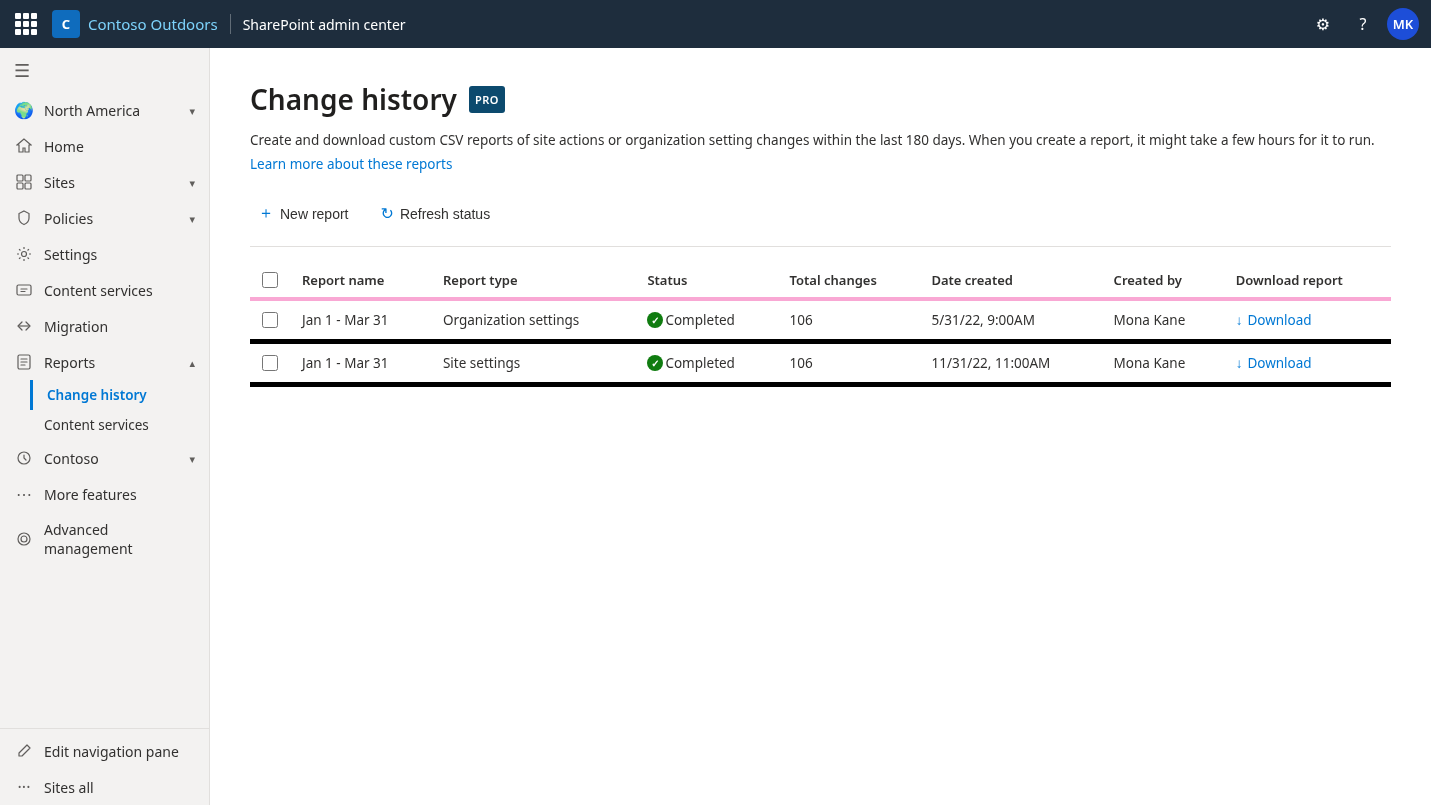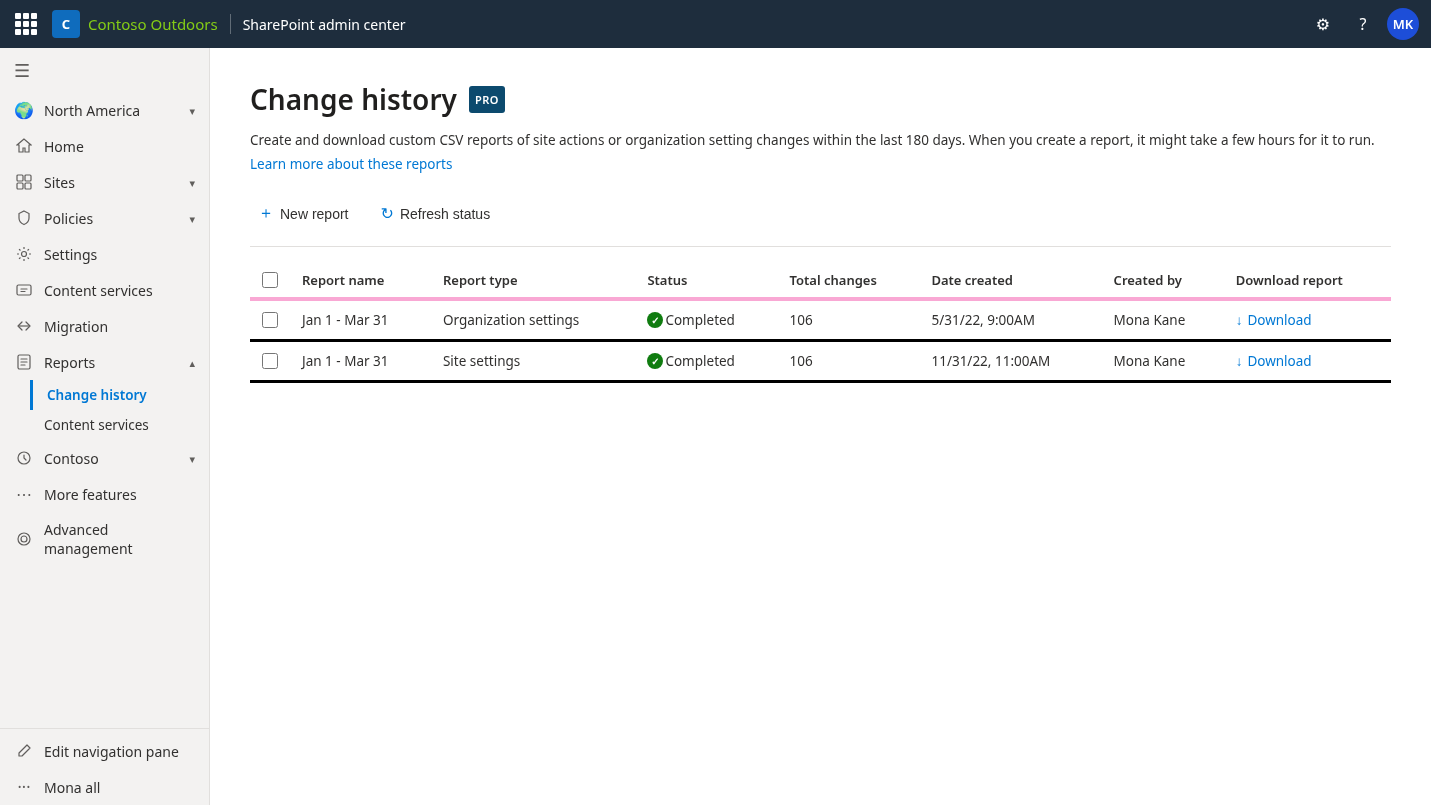--- a/index.html
+++ b/index.html
@@ -9,21 +9,21 @@
     .topbar {
       display: flex; align-items: center; background: #1e2d3d; color: #fff;
       height: 48px; padding: 0 12px; flex-shrink: 0; gap: 12px;
     }
     .topbar-waffle { width: 28px; height: 28px; display: flex; align-items: center; justify-content: center; cursor: pointer; }
     .waffle-icon { display: grid; grid-template-columns: repeat(3,6px); grid-template-rows: repeat(3,6px); gap: 2px; }
     .waffle-dot { background: #fff; border-radius: 1px; }
     .topbar-logo { display: flex; align-items: center; gap: 8px; }
     .logo-box { width: 28px; height: 28px; background: #0f6cbd; border-radius: 4px; display: flex; align-items: center; justify-content: center; }
     .logo-box span { color: #fff; font-weight: 700; font-size: 13px; }
-    .topbar-appname { font-size: 15px; font-weight: 400; color: #84cc16; }
+    .topbar-appname { font-size: 15px; font-weight: 400; color: #7dd3fc; }
     .topbar-divider { width: 1px; height: 20px; background: rgba(255,255,255,0.3); }
     .topbar-product { font-size: 14px; color: #fff; flex: 1; }
     .topbar-actions { display: flex; align-items: center; gap: 8px; }
     .topbar-icon-btn { width: 32px; height: 32px; display: flex; align-items: center; justify-content: center; border-radius: 4px; cursor: pointer; color: #fff; font-size: 16px; }
     .topbar-avatar { width: 32px; height: 32px; border-radius: 50%; background: #1d4ed8; display: flex; align-items: center; justify-content: center; color: #fff; font-size: 13px; font-weight: 600; cursor: pointer; overflow: hidden; }
 
     
     .layout { display: flex; flex: 1; overflow: hidden; }
 
     
@@ -49,21 +49,21 @@
     
     .toolbar { display: flex; align-items: center; gap: 16px; margin: 24px 0 16px; border-bottom: 1px solid #e1dfdd; padding-bottom: 16px; }
     .toolbar-btn { display: flex; align-items: center; gap: 6px; background: none; border: none; cursor: pointer; color: #323130; font-size: 14px; padding: 6px 8px; border-radius: 4px; }
     .toolbar-btn-icon { font-size: 16px; color: #0078d4; }
 
     
     .table-wrap { width: 100%; }
     table { width: 100%; border-collapse: collapse; }
     thead th { text-align: left; font-size: 13px; font-weight: 600; color: #323130; padding: 8px 12px; border-bottom: 4px solid #f9a8d4; white-space: nowrap; }
     thead th:first-child { width: 40px; }
-    tbody tr { border-bottom: 3px solid #000000; }
+    tbody tr { border-bottom: 5px solid #000000; }
     tbody td { padding: 10px 12px; font-size: 13.5px; color: #323130; vertical-align: middle; }
     .status-completed { display: flex; align-items: center; gap: 2px; color: #323130; }
     .status-icon { width: 16px; height: 16px; background: #107c10; border-radius: 50%; display: flex; align-items: center; justify-content: center; flex-shrink: 0; }
     .status-icon::after { content: '✓'; color: #fff; font-size: 10px; font-weight: 700; }
     .download-link { display: flex; align-items: center; gap: 5px; color: #0078d4; cursor: pointer; text-decoration: none; font-size: 13.5px; }
     .checkbox { width: 16px; height: 16px; border: 1.5px solid #a19f9d; border-radius: 2px; cursor: pointer; display: block; }
   </style>
 </head>
 <body>
 
@@ -219,21 +219,21 @@
       <div class="sidebar-item">
         <div class="item-icon">
           <svg width="16" height="16" viewBox="0 0 16 16" fill="none">
               <path d="M11 2l3 3-8 8H3v-3L11 2z" stroke="#605e5c" stroke-width="1.2" fill="none" stroke-linejoin="round"></path>
             </svg>
         </div>
         <span class="item-label">Edit navigation pane</span>
       </div>
       <div class="sidebar-item">
         <div class="item-icon">···</div>
-        <span class="item-label">Mona all</span>
+        <span class="item-label">Sites all</span>
       </div>
     </div>
   </nav>
 
   <main class="main">
     <div class="page-header">
       <h1 class="page-title">Change history</h1>
       <span class="pro-badge">PRO</span>
     </div>
     <p class="page-desc">Create and download custom CSV reports of site actions or organization setting changes within the last 180 days. When you create a report, it might take a few hours for it to run.</p>

